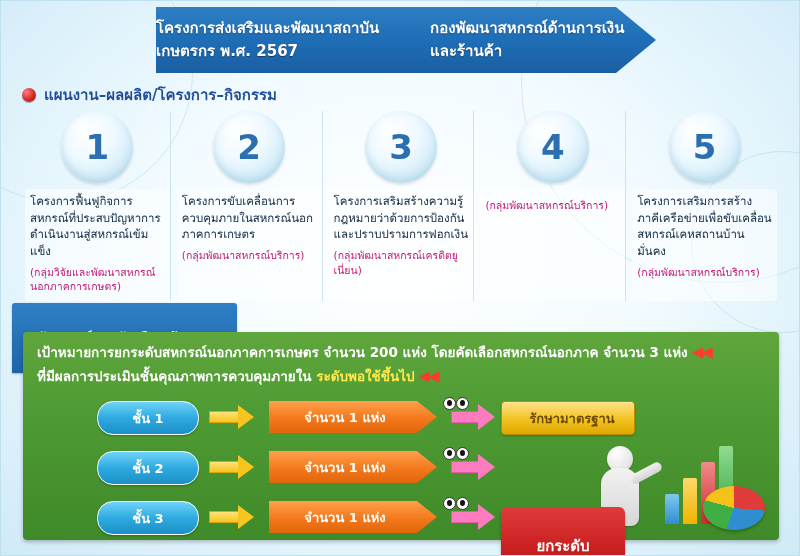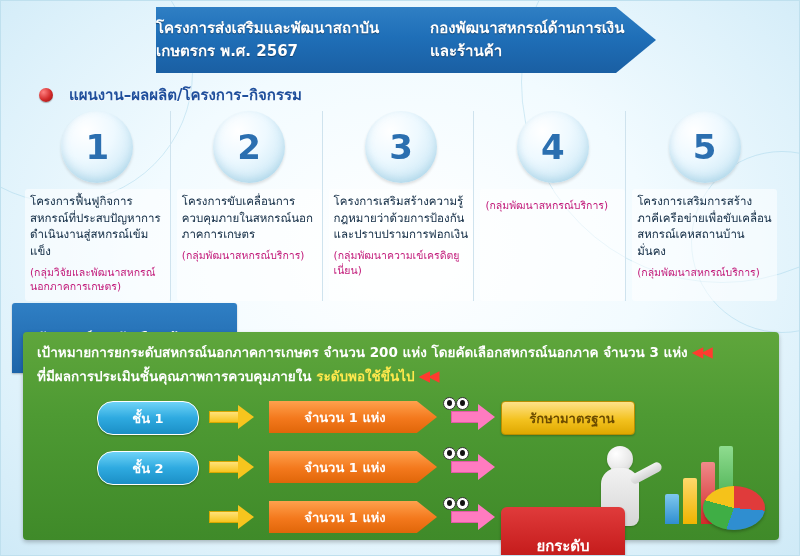--- a/index.html
+++ b/index.html
@@ -59,25 +59,25 @@
     font-size: 15px;
     line-height: 1.55;
     text-shadow: 0 1px 1px rgba(0,0,0,0.4);
     padding-right: 26px;
     box-sizing: border-box;
   }
 
   
   .section-head {
     position: absolute;
-    left: 38px;
+    left: 21px;
     top: 82px;
     display: flex;
     align-items: center;
-    gap: 16px;
+    gap: 8px;
   }
   .bullet-ball {
     width: 14px;
     height: 14px;
     border-radius: 50%;
     background: radial-gradient(circle at 32% 30%, #ff8080 0%, #d22a2a 55%, #8d1111 100%);
     box-shadow: 0 1px 1px rgba(0,0,0,0.3);
   }
   .section-head .label {
     color: #1f4f9c;
@@ -441,21 +441,21 @@
       <div class="body">
         <div class="ctext">โครงการขับเคลื่อนการควบคุมภายในสหกรณ์นอกภาคการเกษตร</div>
         <div class="cgroup">(กลุ่มพัฒนาสหกรณ์บริการ)</div>
       </div>
     </div>
 
     <div class="card sep">
       <div class="circle">3</div>
       <div class="body">
         <div class="ctext">โครงการเสริมสร้างความรู้กฎหมายว่าด้วยการป้องกันและปราบปรามการฟอกเงิน</div>
-        <div class="cgroup">(กลุ่มพัฒนาความเข์เครดิตยูเนี่ยน)</div>
+        <div class="cgroup">(กลุ่มพัฒนาสหกรณ์เครดิตยูเนี่ยน)</div>
       </div>
     </div>
 
     <div class="card sep">
       <div class="circle">4</div>
       <div class="body">
         <div class="cgroup">(กลุ่มพัฒนาสหกรณ์บริการ)</div>
       </div>
     </div>
 
@@ -536,20 +536,21 @@
           </div>
       </div>
       <div class="parrow">
         <div class="shaft"></div>
           <div class="head"></div>
       </div>
       <div class="result-red">ยกระดับ</div>
     </div>
 
     <div class="row">
+      <div class="tier">ชั้น 3</div>
       <div class="yarrow">
         <div class="shaft"></div>
           <div class="head"></div>
       </div>
       <div class="count">
         <div class="shape"></div>
         <div class="ctxt">จำนวน 1 แห่ง</div>
       </div>
       <div class="eyes">
         <div class="eye e1">

